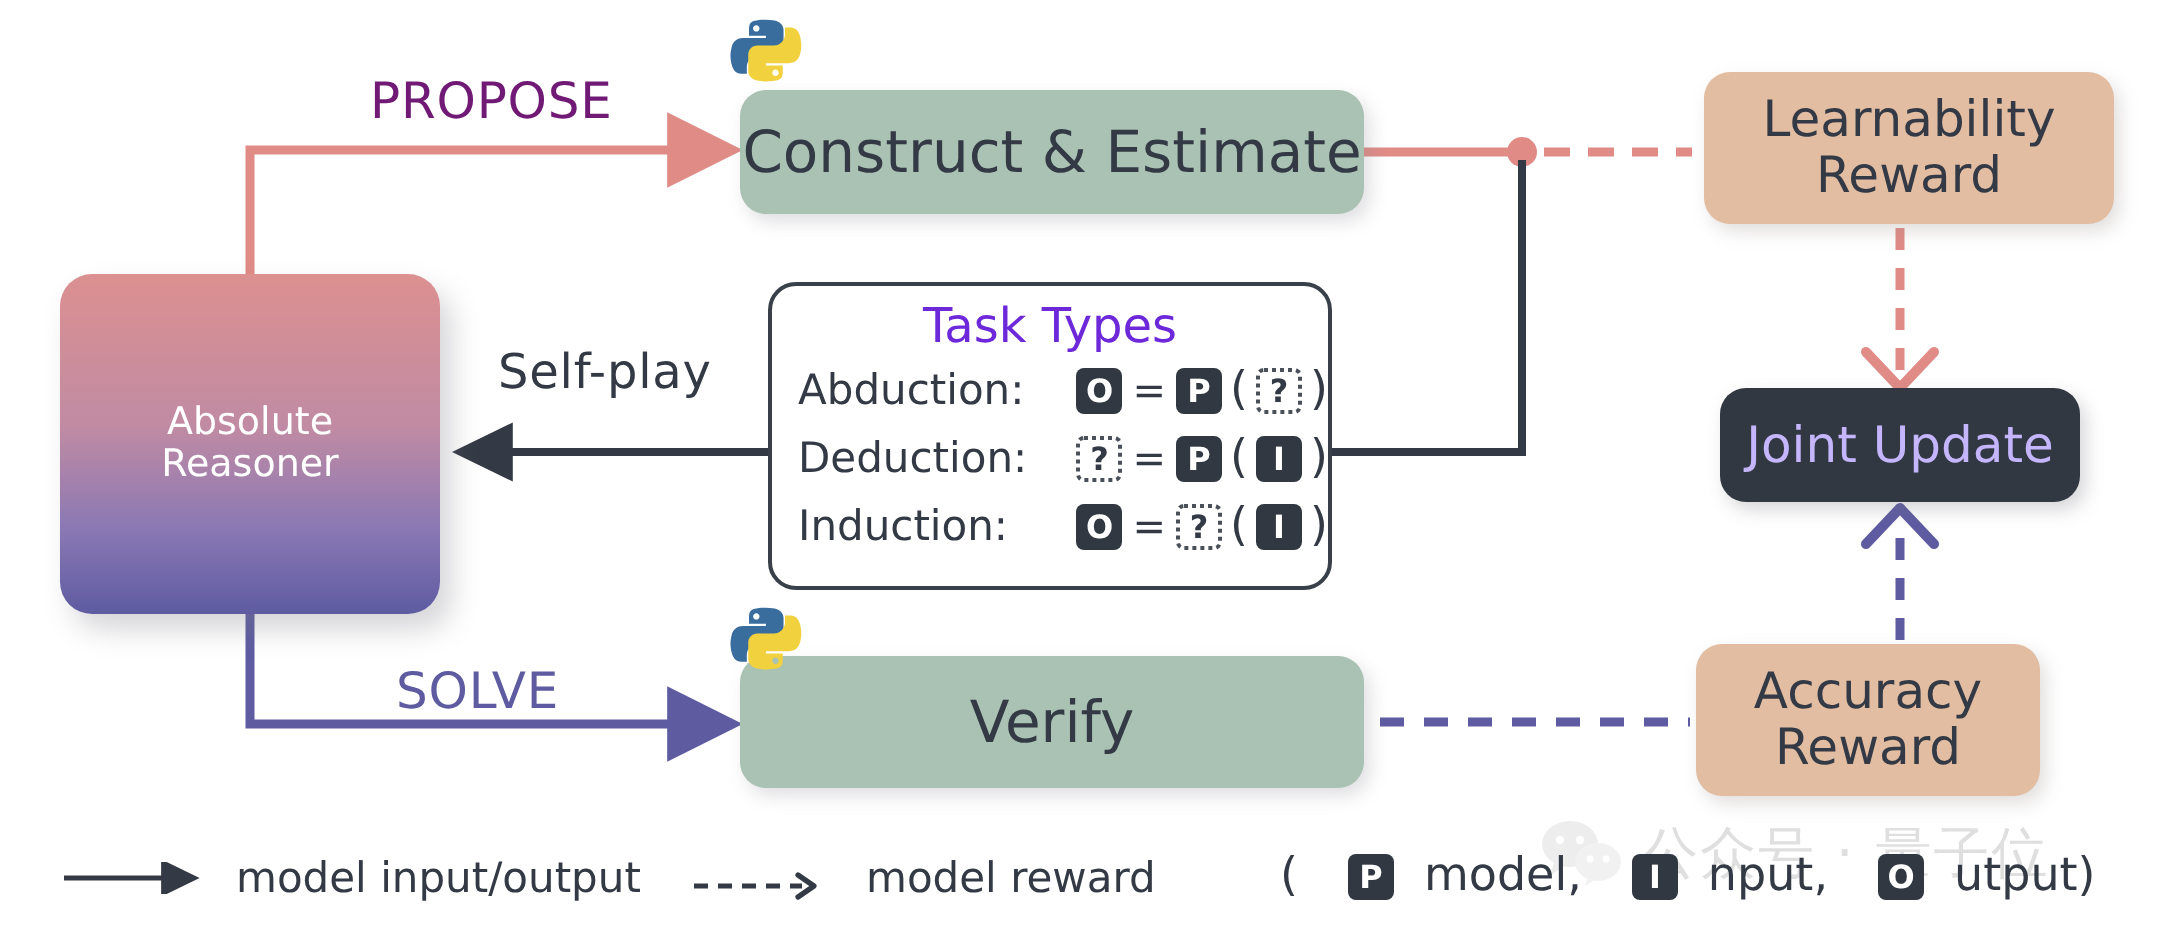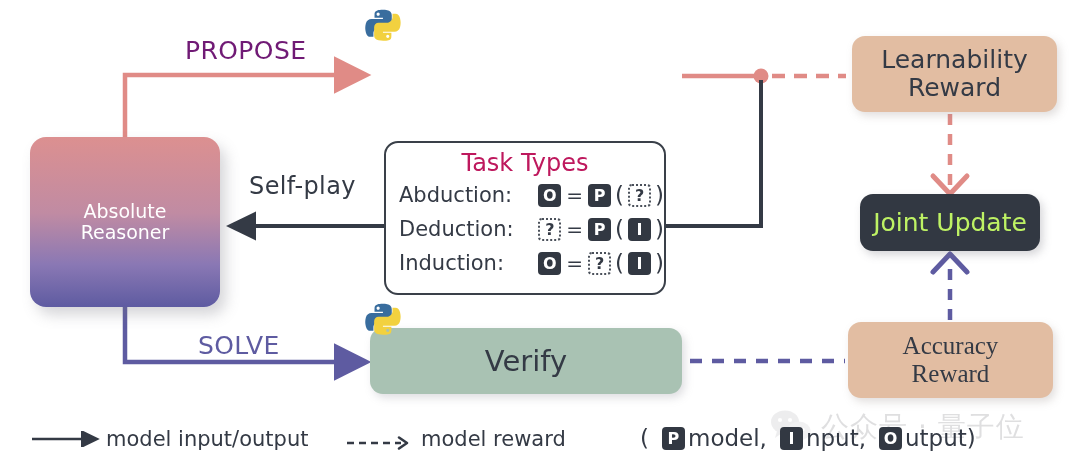--- a/index.html
+++ b/index.html
@@ -18,31 +18,31 @@
        box-shadow:6px 8px 14px rgba(120,120,130,.30);z-index:4;}
 
   .greenbox{background:#a9c2b3;border-radius:13px;color:#343a45;font-size:29px;
             box-shadow:3px 4px 9px rgba(140,140,150,.28);z-index:3;}
   #construct{left:370px;top:45px;width:312px;height:62px;}
   #verify{left:370px;top:328px;width:312px;height:66px;}
 
   .rewardbox{background:#e2bda2;border-radius:13px;color:#343a45;font-size:25px;
              box-shadow:3px 4px 9px rgba(150,140,135,.28);z-index:3;}
   #learnability{left:852px;top:36px;width:205px;height:76px;}
-  #accuracy{left:848px;top:322px;width:205px;height:76px;font-family:Liberation Serif, serif;}
+  #accuracy{left:848px;top:322px;width:172px;height:76px;}
 
   #joint{left:860px;top:194px;width:180px;height:57px;border-radius:13px;
-         background:#323842;color:#bef264;font-size:25px;
+         background:#323842;color:#c4b5fd;font-size:25px;
          box-shadow:3px 4px 9px rgba(120,120,130,.30);z-index:3;}
 
   
   #tasktypes{position:absolute;left:384px;top:141px;width:282px;height:154px;
              background:#ffffff;border:2.5px solid #3a4049;border-radius:14px;
              z-index:5;box-sizing:border-box;padding-top:4px;}
-  #tt-title{font-size:24px;text-align:center;color:#be185d;margin:2px 0 1px;}
+  #tt-title{font-size:24px;text-align:center;color:#6d28d9;margin:2px 0 1px;}
   .tt-row{display:flex;align-items:center;justify-content:space-between;
           font-size:21px;color:#343a45;height:34px;padding-left:13px;}
   .tt-label{width:112px;text-align:left;white-space:nowrap;}
   .tt-expr{display:flex;align-items:center;gap:4px;}
   .badge{display:inline-flex;align-items:center;justify-content:center;
          width:23px;height:23px;border-radius:4px;background:#323842;color:#fff;
          font-size:16px;font-weight:bold;font-family:"DejaVu Sans",sans-serif;}
   .badge.dotted{background:#ffffff;color:#343a45;border:2px dotted #4a505a;
                 box-sizing:border-box;}
   .paren{font-size:23px;color:#343a45;}
@@ -54,21 +54,21 @@
   #lbl-solve{left:198px;top:331px;color:#5e5ba1;}
   #lbl-selfplay{left:249px;top:172px;color:#343a45;font-size:24px;}
 
   
   .pylogo{position:absolute;width:42px;height:42px;z-index:7;}
   #py1{left:362px;top:6px;}
   #py2{left:362px;top:300px;}
 
   
   #legend{position:absolute;left:0;top:415px;width:1080px;height:56px;z-index:6;}
-  .lg-item{position:absolute;display:flex;align-items:center;gap:2px;
+  .lg-item{position:absolute;display:flex;align-items:center;gap:14px;
            font-size:21px;color:#343a45;}
   #lg1{left:30px;top:12px;}
   #lg2{left:345px;top:12px;align-items:flex-end;}
   #lg3{left:640px;top:10px;}
   .lg-text{white-space:nowrap;}
   .legend-expr{display:flex;align-items:center;font-size:23px;color:#343a45;}
   .legend-expr .badge{margin-right:1px;}
   .legend-expr span.w{margin-right:11px;}
 
   
@@ -127,20 +127,21 @@
     </g>
   </svg>
 
   <div class="box" id="azr">
     <div>
       <div>Absolute</div>
       <div>Reasoner</div>
     </div>
   </div>
 
+  <div class="box greenbox" id="construct">Construct &amp; Estimate</div>
 
   <div class="box greenbox" id="verify">Verify</div>
 
   <div class="box rewardbox" id="learnability">
     <div>
       <div>Learnability</div>
       <div>Reward</div>
     </div>
   </div>
 

